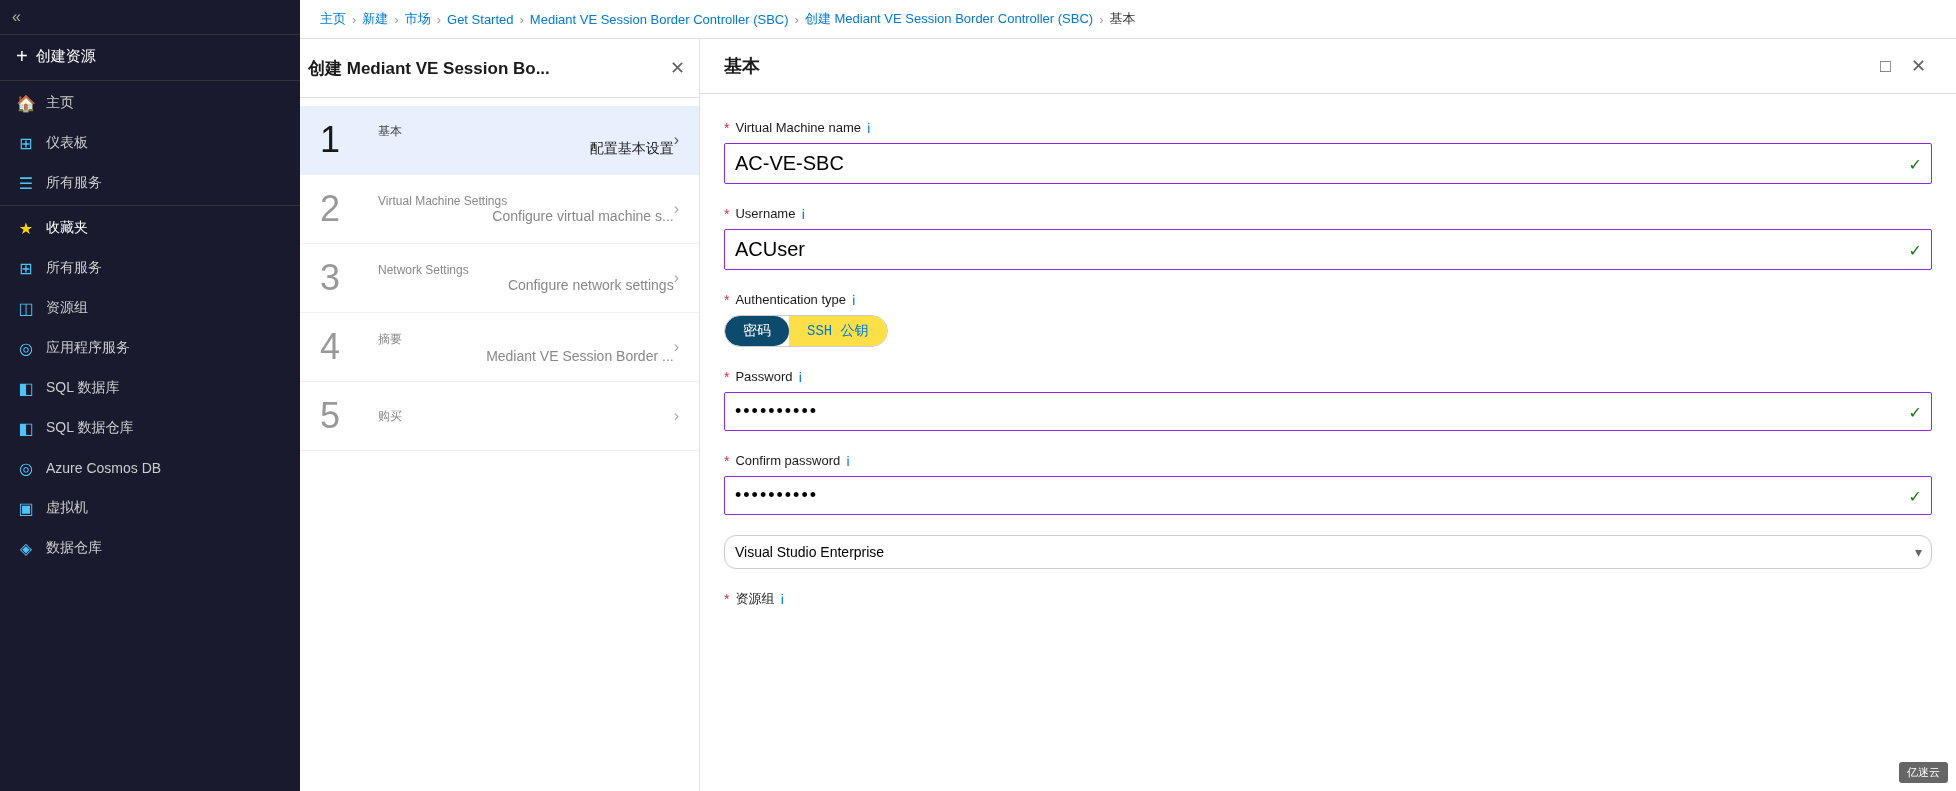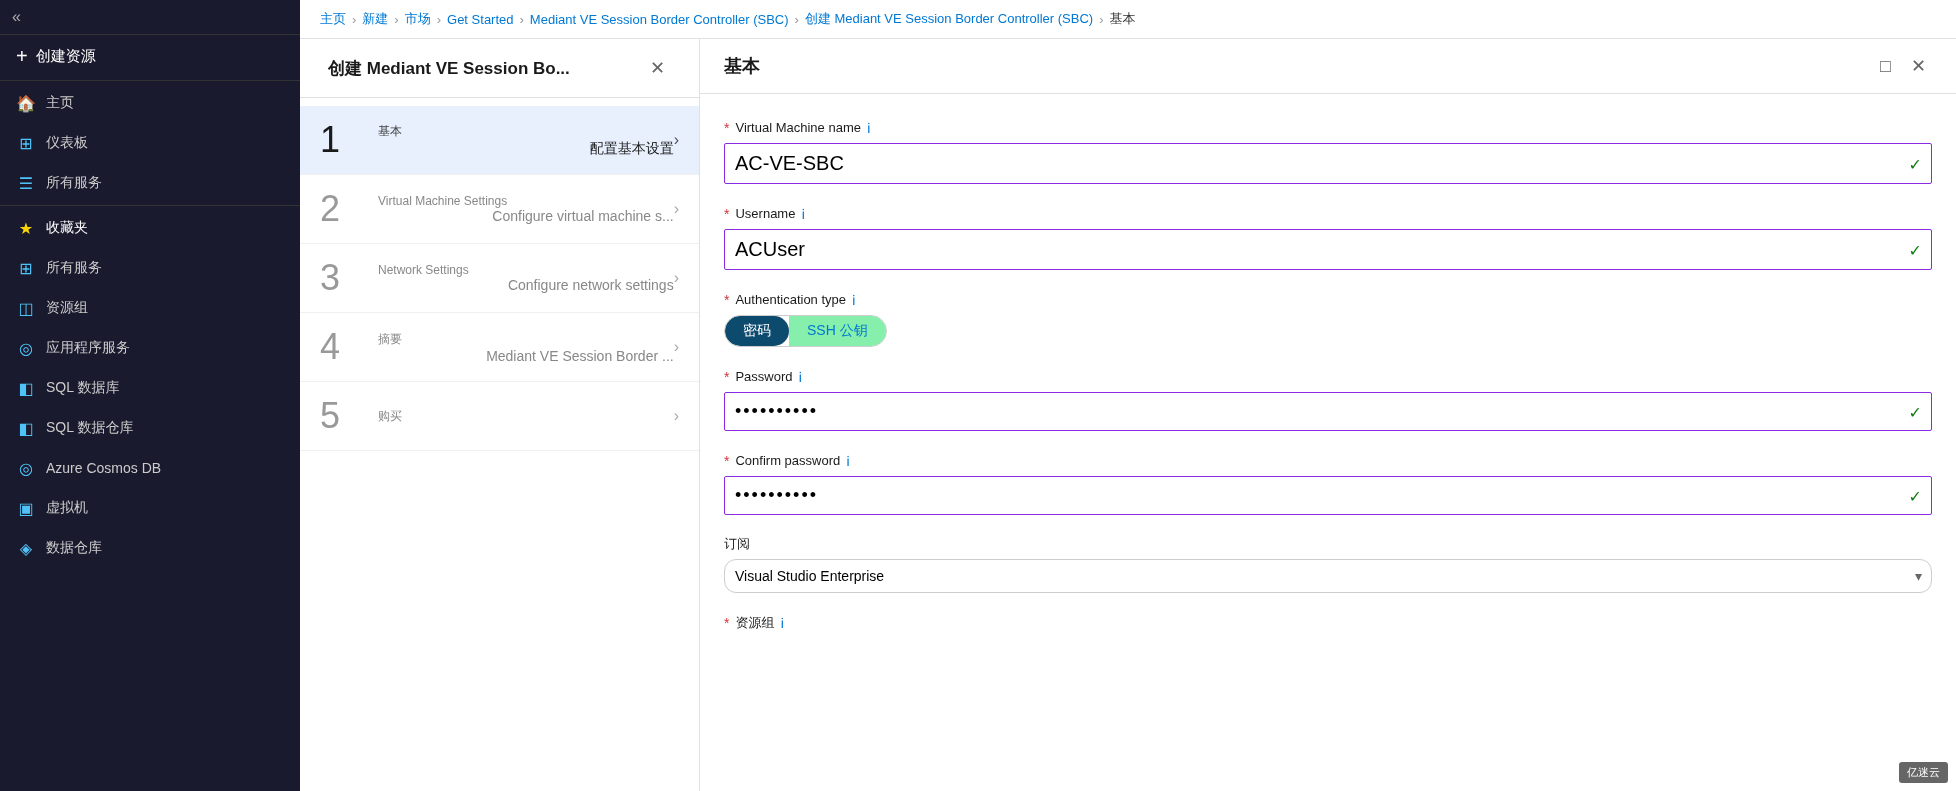--- a/index.html
+++ b/index.html
@@ -121,21 +121,21 @@
       border-right: 1px solid #e0e0e0;
       display: flex;
       flex-direction: column;
       flex-shrink: 0;
       overflow: hidden;
     }
     .wizard-header {
       display: flex;
       align-items: center;
       justify-content: space-between;
-      padding: 16px 28px;
+      padding: 16px 8px;
       border-bottom: 1px solid #e0e0e0;
       background: #fff;
       gap: 20px;
     }
     .wizard-title {
       font-size: 17px;
       font-weight: 600;
       color: #1a1a1a;
       white-space: nowrap;
       overflow: hidden;
@@ -287,22 +287,23 @@
       cursor: pointer;
       font-size: 14px;
       font-weight: 500;
     }
     .auth-btn.selected {
       background: #0c4a6e;
       color: #fff;
       border-radius: 20px;
     }
     .auth-btn:not(.selected) {
-      background: #86efac;
+      background: #fde047;
       color: #0078d4;
+      font-family: Liberation Mono, monospace;
     }
     .subscription-select {
       width: 100%;
       padding: 8px 10px;
       border: 1px solid #ccc;
       border-radius: 12px;
       font-size: 14px;
       background: #fff;
       appearance: none;
       cursor: pointer;
@@ -549,23 +550,20 @@
             <span>Confirm password</span>
             <span class="info-icon">ℹ</span>
           </div>
           <div class="input-wrapper">
             <input class="field-input password-dots" type="password" value="••••••••••" style="border-color: rgb(138, 43, 226);">
             <span class="input-check">✓</span>
           </div>
         </div>
 
         <div class="form-field">
-          <div class="field-label">
-            <span>订阅</span>
-          </div>
           <div class="select-wrapper">
             <select class="subscription-select">
               <option>Visual Studio Enterprise</option>
             </select>
             <span class="select-arrow">▾</span>
           </div>
         </div>
 
         <div class="form-field">
           <div class="field-label">

